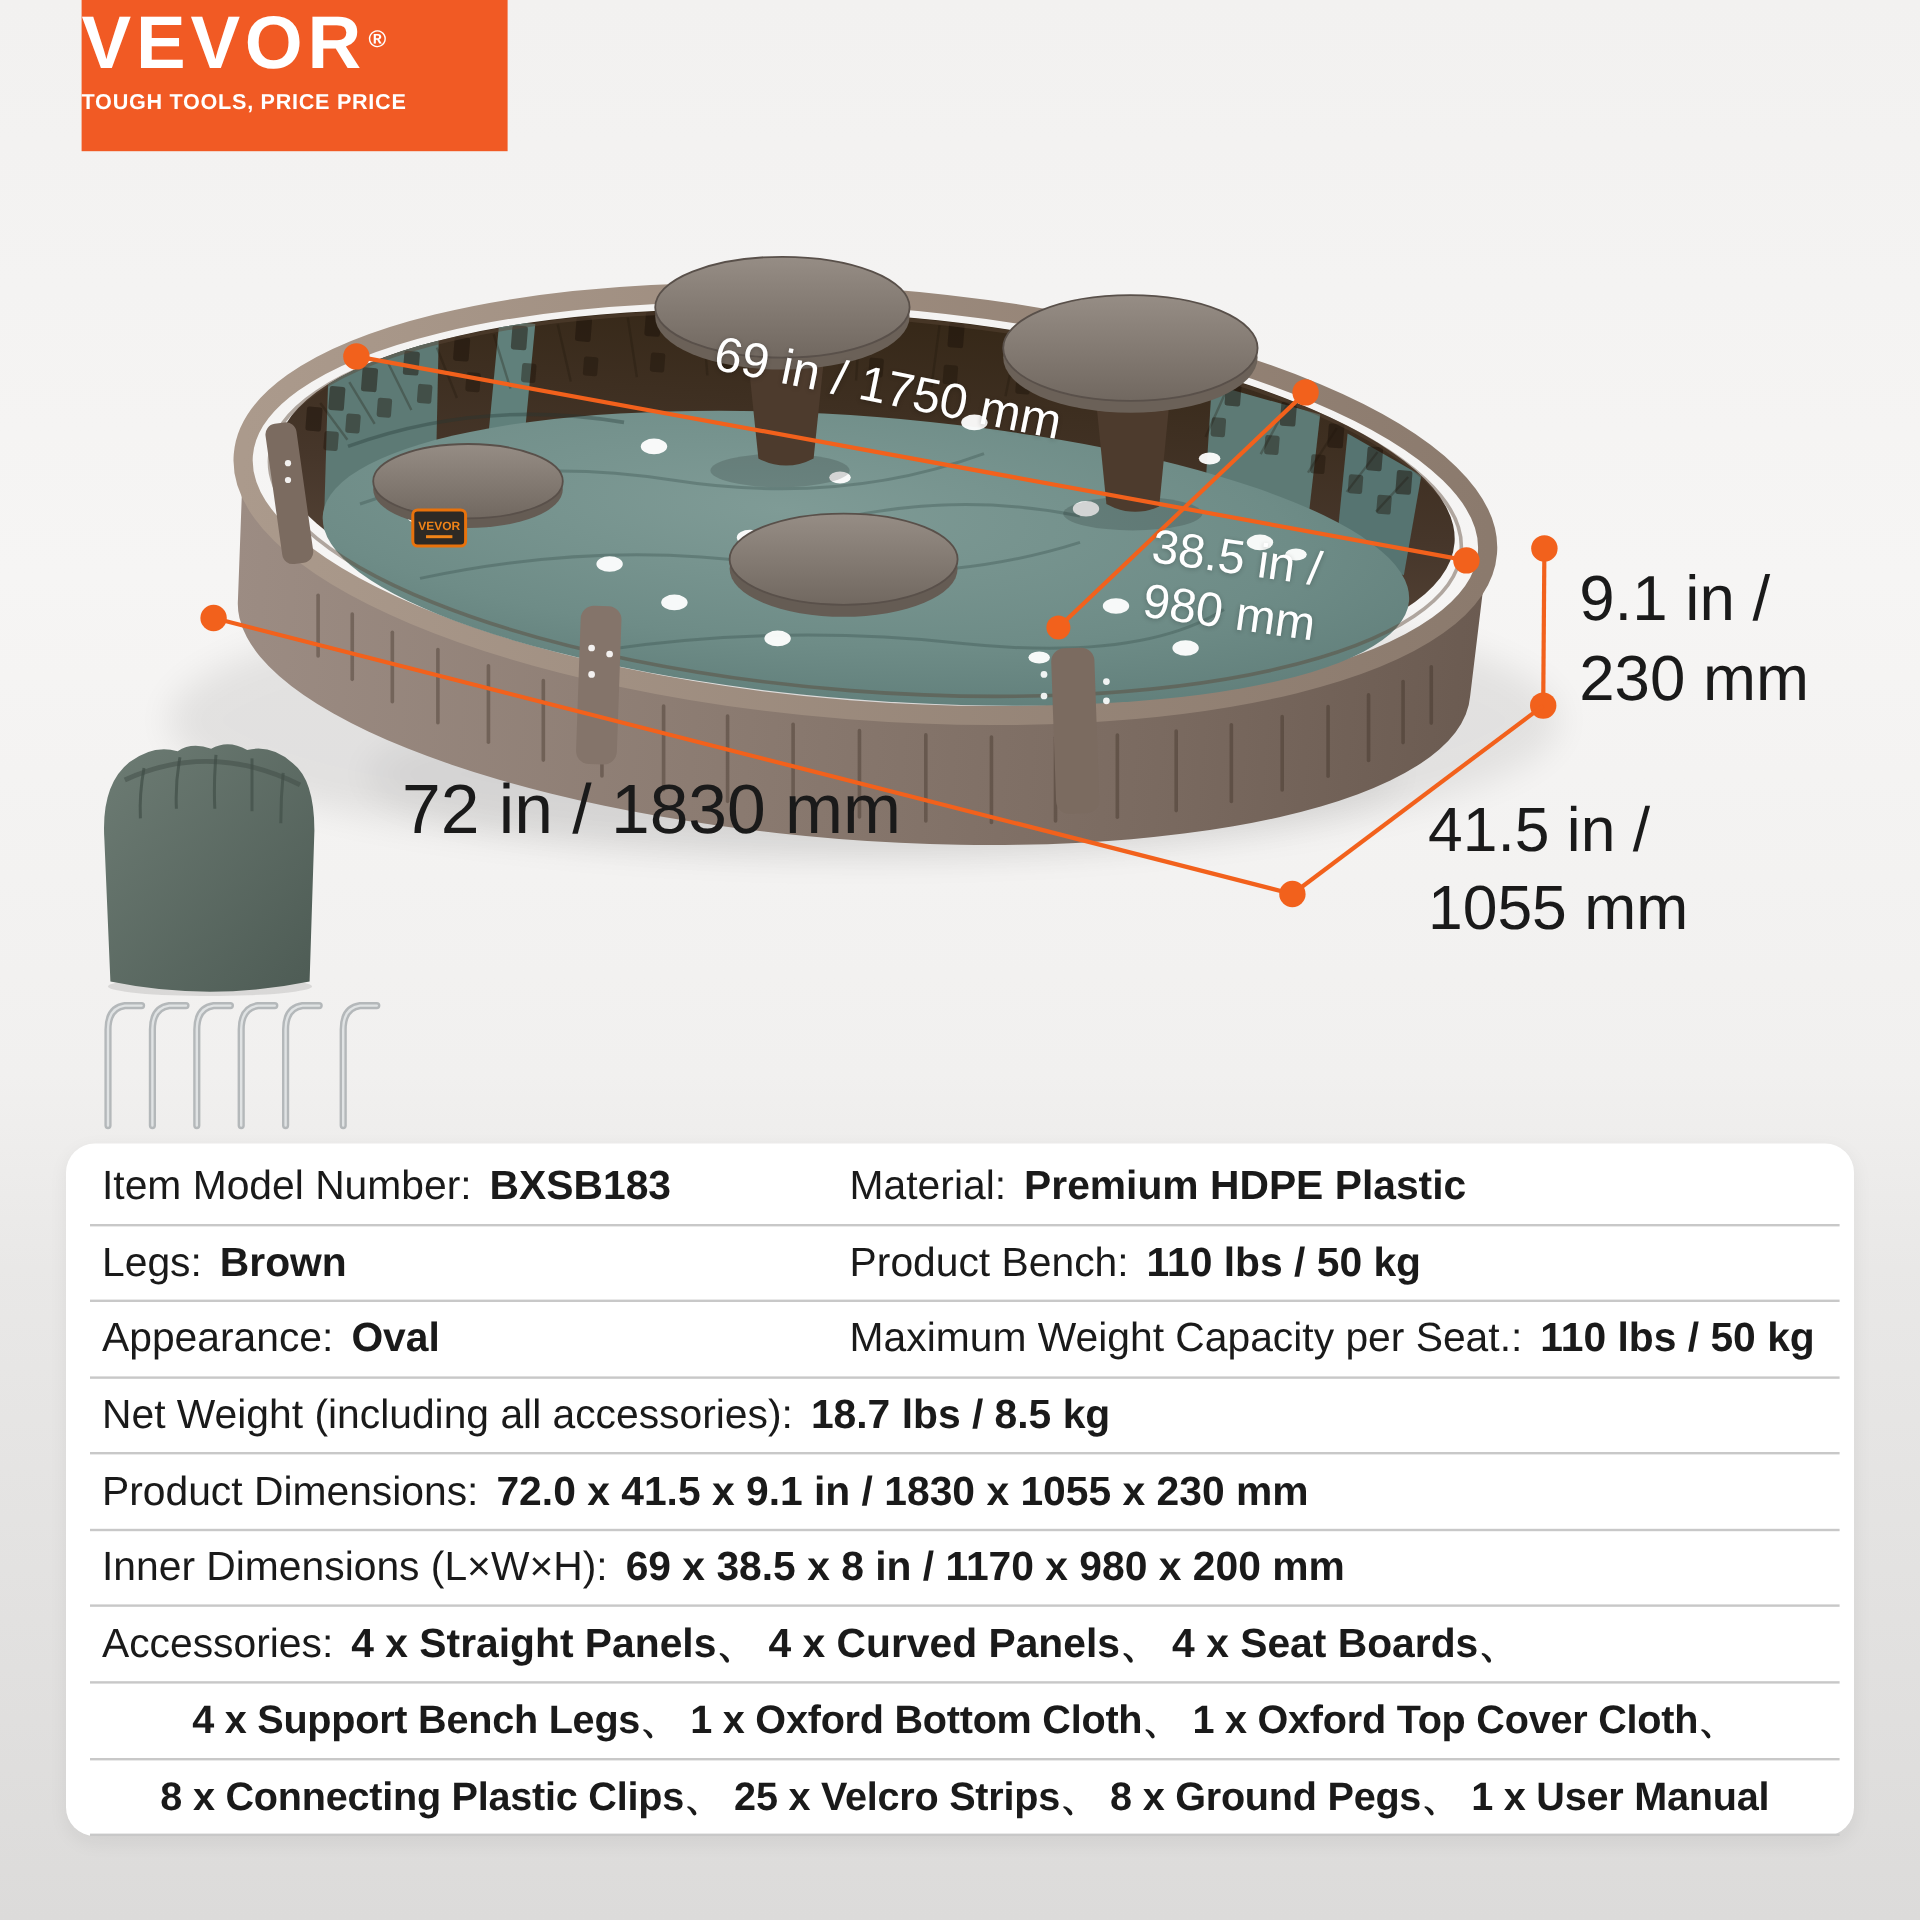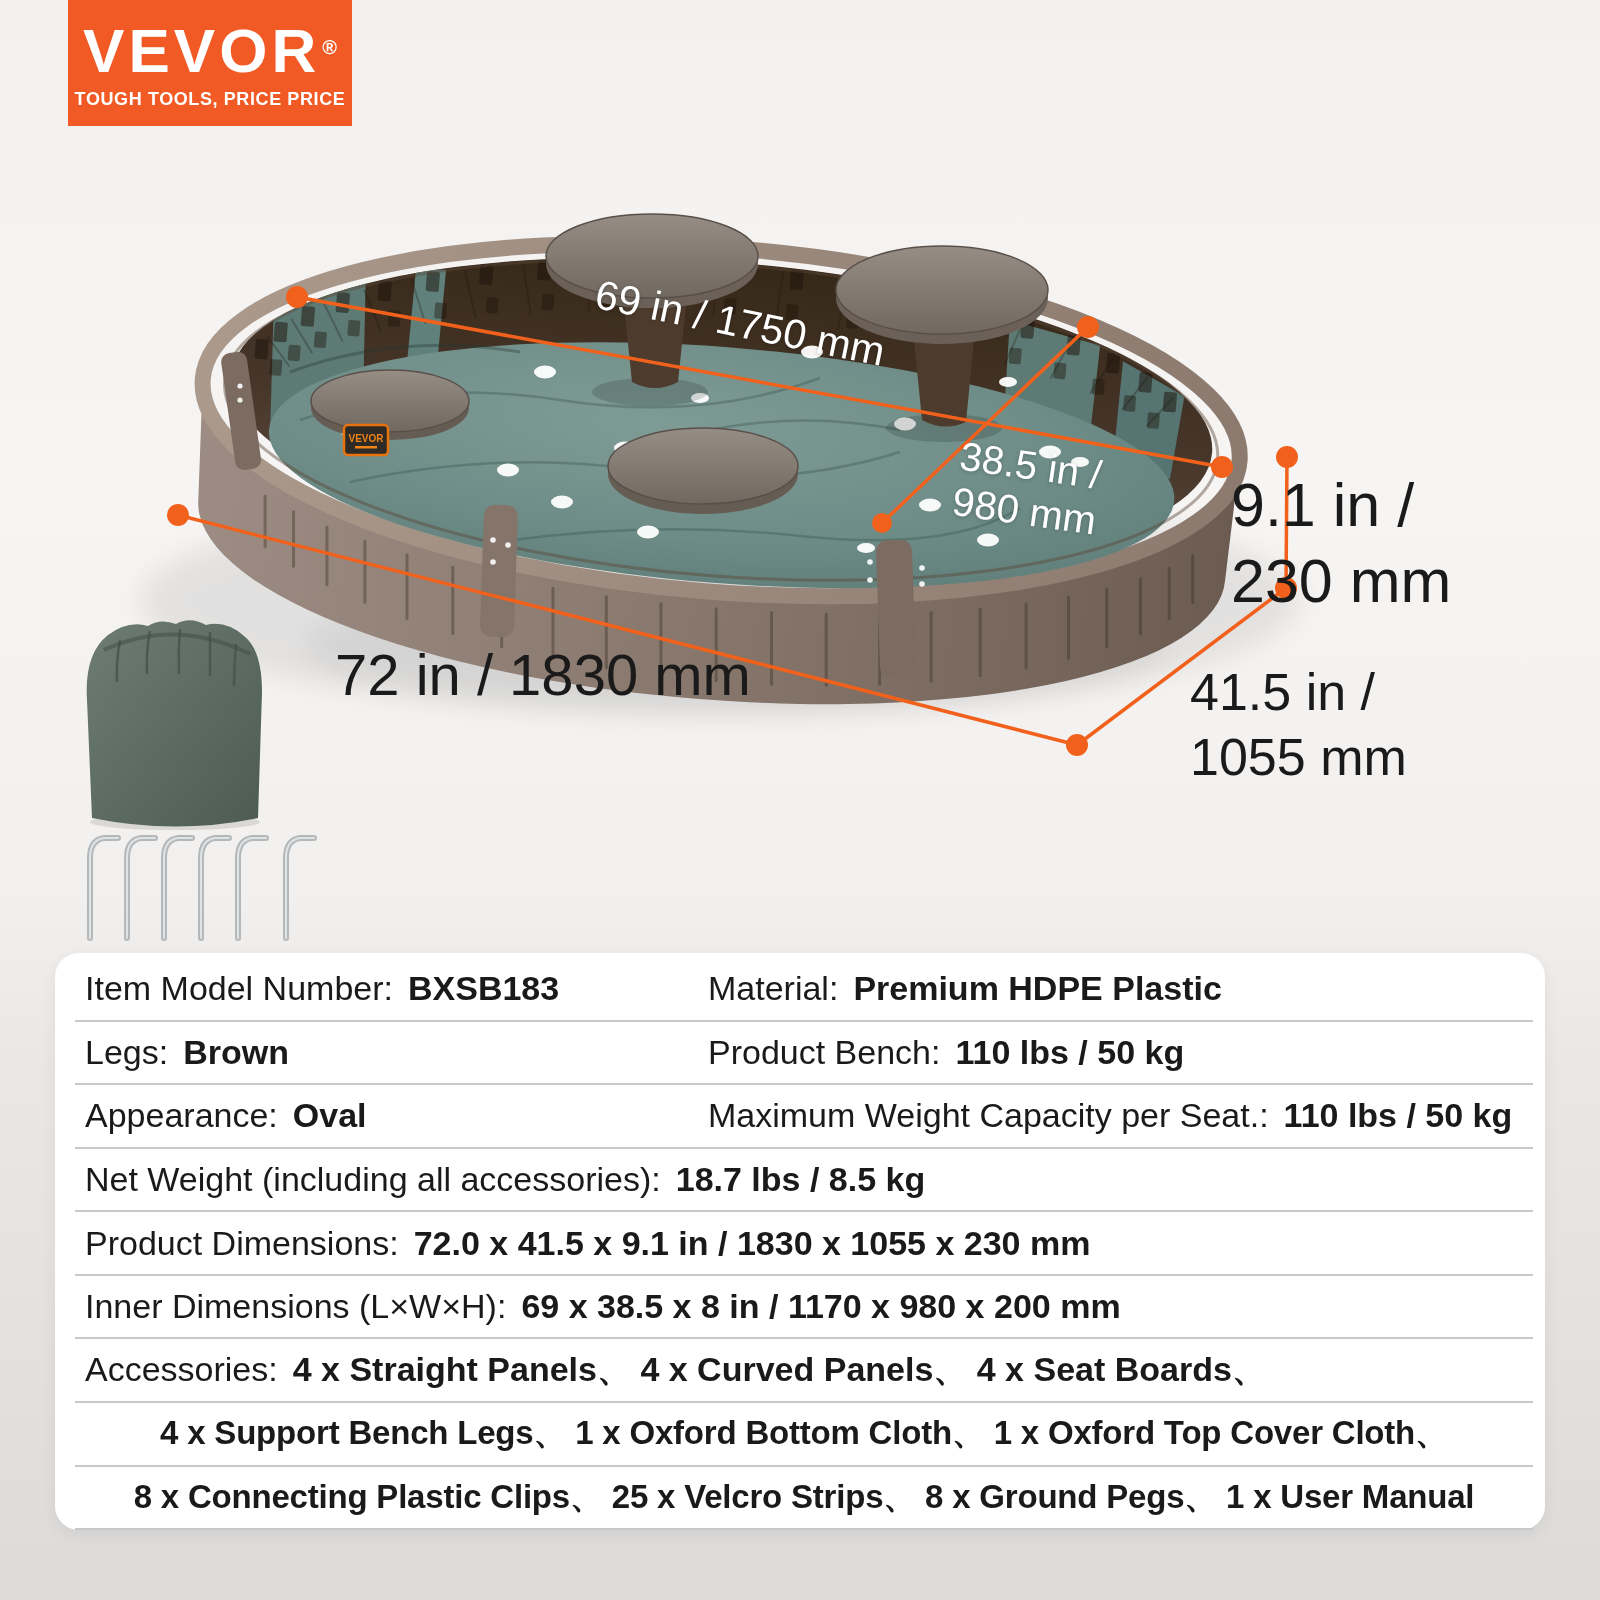--- a/index.html
+++ b/index.html
@@ -1,31 +1,31 @@
 <!DOCTYPE html>
 <html><head>
 <meta charset="utf-8">
 <style>
   html,body{margin:0;padding:0;background:#fff;}
   .canvas{position:relative;width:1600px;height:1600px;overflow:hidden;
     background:linear-gradient(180deg,#f2f1f0 0%,#f6f5f4 30%,#f1f0ef 56%,#e9e8e7 66%,#dcdbda 100%);
     font-family:"Liberation Sans",sans-serif;color:#1a1a1a;}
   
-  .logo{position:absolute;left:68px;top:0;width:284px;height:126px;background:#F15A24;
-    color:#fff;text-align:center;box-sizing:border-box;padding-top:20px;}
+  .logo{position:absolute;left:68px;top:0;width:355px;height:126px;background:#F15A24;
+    color:#fff;box-sizing:border-box;padding-top:6px;}
   .logo-word{font-size:62px;font-weight:bold;letter-spacing:4px;line-height:1;}
   .logo-word sup{font-size:20px;letter-spacing:0;vertical-align:18px;margin-left:2px;font-weight:bold;}
   .logo-tagline{font-size:18px;font-weight:bold;letter-spacing:0.6px;margin-top:7px;}
   
   .hero{position:absolute;left:0;top:0;width:1600px;height:950px;}
   .dim{position:absolute;white-space:nowrap;}
   .dim.white{color:#fff;text-shadow:0 1px 4px rgba(0,0,0,0.22);}
   .dim-69{left:575px;top:300px;width:330px;text-align:center;font-size:41px;transform:rotate(11.5deg);}
   .dim-385{left:920px;top:442px;width:215px;text-align:center;font-size:40px;line-height:1.16;transform:rotate(8deg);}
-  .dim-91{left:1231px;top:467px;font-size:61px;line-height:1.25;}
+  .dim-91{left:1316px;top:467px;font-size:53px;line-height:1.25;}
   .dim-72{left:335px;top:641px;width:385px;text-align:center;font-size:58px;}
   .dim-415{left:1190px;top:660px;font-size:52px;line-height:1.25;}
   
   .spec-card{position:absolute;left:55px;top:953px;width:1490px;height:577px;background:#ffffff;
     border-radius:24px;box-shadow:0 5px 16px rgba(0,0,0,0.06);box-sizing:border-box;
     padding:5px 12px 0 20px;display:flex;flex-direction:column;}
   .row{display:flex;align-items:center;height:63.1px;border-bottom:2px solid #c8c8c8;
     padding-left:10px;font-size:34px;gap:48px;}
   .cell{display:flex;align-items:baseline;white-space:nowrap;}
   .c1{width:575px;flex:none;}

